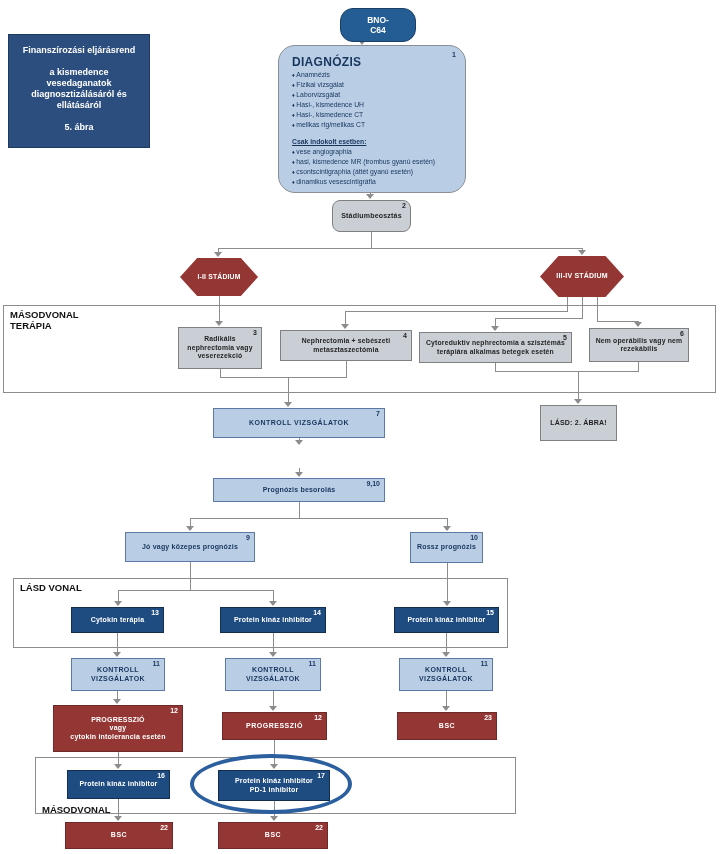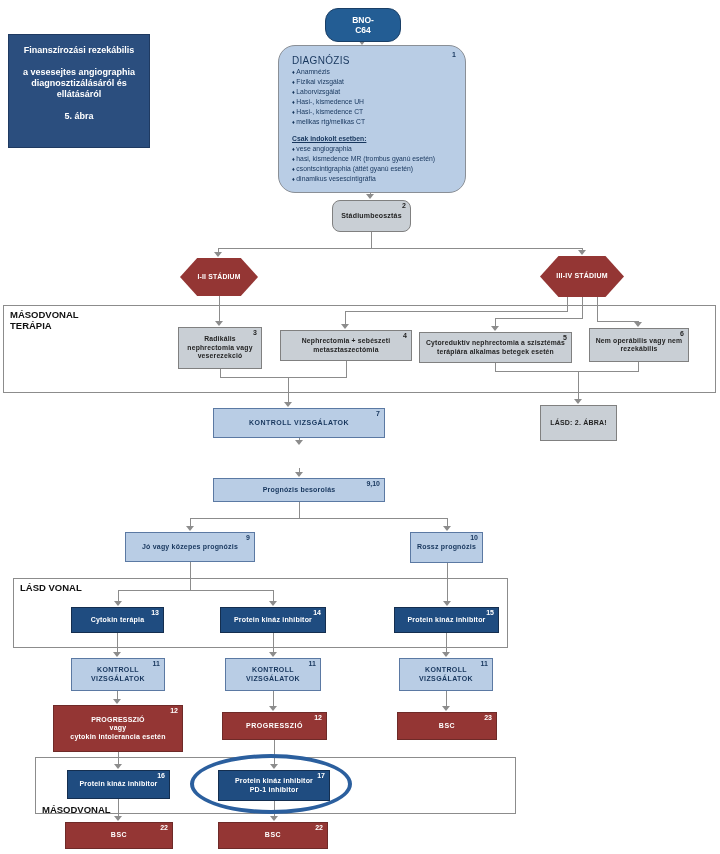--- a/index.html
+++ b/index.html
@@ -19,42 +19,42 @@
   .nowrap{white-space:nowrap;}
   .section{position:absolute;border:1px solid #8c8c8c;z-index:0;box-sizing:border-box;}
   .section-label{position:absolute;font-size:9.5px;line-height:11px;font-weight:bold;color:#111;z-index:2;}
   .ln{position:absolute;background:#8c8c8c;z-index:1;}
   .ah{position:absolute;width:0;height:0;border-left:4px solid transparent;
       border-right:4px solid transparent;border-top:5px solid #8c8c8c;z-index:1;}
   .titlebox{position:absolute;left:8px;top:34px;width:142px;height:114px;box-sizing:border-box;
             background:#2b4e7e;border:1px solid #1f3a61;color:#fff;font-weight:bold;
             font-size:9px;line-height:11px;text-align:center;padding:10px 11px 0 11px;z-index:2;}
   .titlebox p{margin:0 0 11px 0;}
-  .startbox{position:absolute;left:325px;top:8px;width:76px;height:34px;box-sizing:border-box;
+  .startbox{position:absolute;left:340px;top:8px;width:76px;height:34px;box-sizing:border-box;
             background:#235d94;border:1px solid #1a3f66;border-radius:13px;color:#fff;
             font-weight:bold;font-size:8.5px;line-height:10px;display:flex;flex-direction:column;
             align-items:center;justify-content:center;z-index:2;}
   .diag{position:absolute;left:278px;top:45px;width:188px;height:148px;box-sizing:border-box;
         background:#b9cde5;border:1px solid #8a8f96;border-radius:17px;color:#17365d;
         padding:9px 8px 0 13px;z-index:2;text-align:left;}
-  .diag-h{font-size:10px;font-weight:normal;margin:0 0 1px 0;letter-spacing:.3px;}
+  .diag-h{font-size:12px;font-weight:bold;margin:0 0 1px 0;letter-spacing:.3px;}
   .drow{font-size:6.8px;line-height:9px;font-weight:normal;}
   .drow::before{content:"\2666\00a0";font-size:5.5px;}
   .dsub{font-size:6.8px;line-height:9px;font-weight:bold;text-decoration:underline;margin:7px 0 1px 0;}
   .ellipse{position:absolute;left:190px;top:754px;width:162px;height:60px;box-sizing:border-box;
            border:4px solid #2b5f9e;border-radius:50%;z-index:5;}
 </style>
 </head>
 <body>
 
 <div id="canvas">
 
   <div class="titlebox">
-    <p>Finanszírozási rezekábilis</p>
-    <p>a vesesejtes angiographia diagnosztizálásáról és ellátásáról</p>
+    <p>Finanszírozási eljárásrend</p>
+    <p>a kismedence vesedaganatok diagnosztizálásáról és ellátásáról</p>
     <p>5. ábra</p>
   </div>
 
   <div class="startbox">
     <div>BNO-</div>
     <div>C64</div>
   </div>
 
   <div class="diag">
     <span class="num" style="right:9px;top:5px;">1</span>

